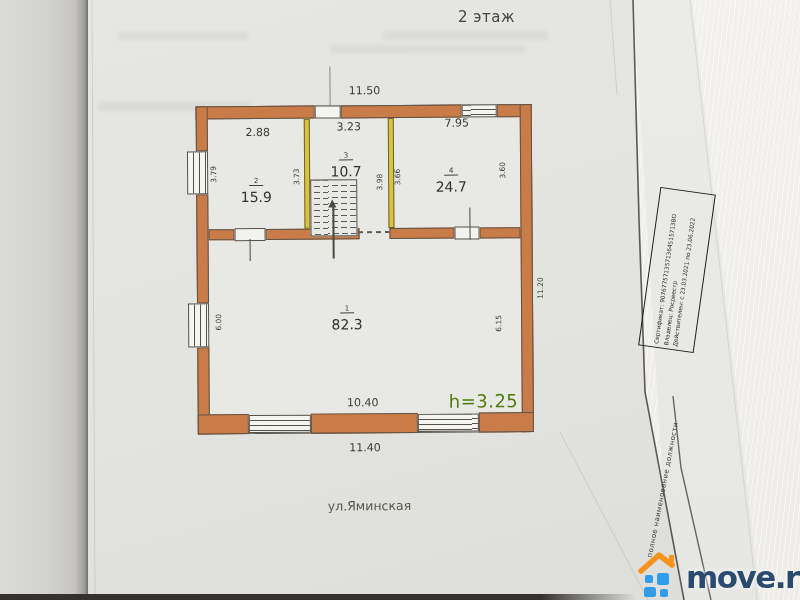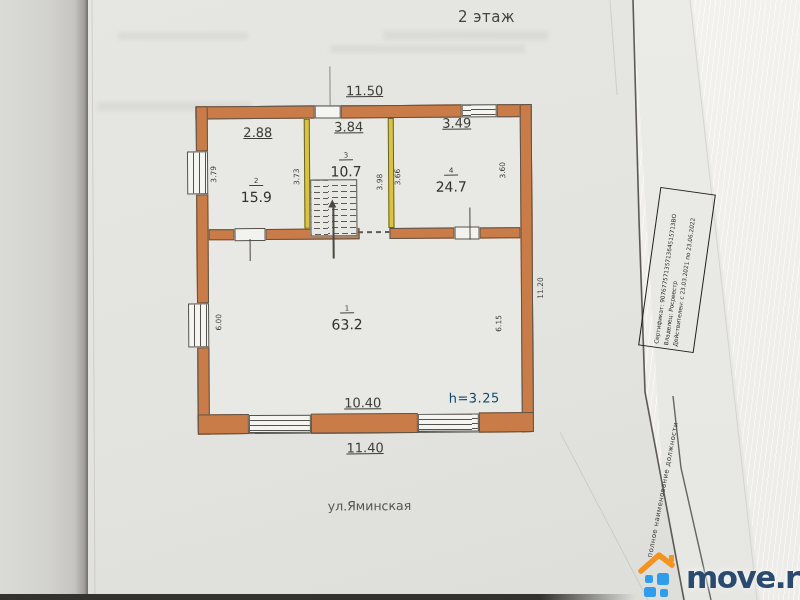--- a/index.html
+++ b/index.html
@@ -45,24 +45,24 @@
      border:1px solid #55524c;box-sizing:border-box;background-color:#e8e9e4;
      background-image:repeating-linear-gradient(90deg,#e8e9e4 0 3px,transparent 3px 9px),
                       repeating-linear-gradient(180deg,transparent 0 5px,#5d5b52 5px 6px);}
   .arrow-line{position:absolute;left:333px;top:205px;width:1.5px;height:53px;background:#4a4840;}
   .arrow-head{position:absolute;left:329px;top:199px;width:0;height:0;
      border-left:4.5px solid transparent;border-right:4.5px solid transparent;border-bottom:8px solid #4a4840;}
   .dash-open{position:absolute;left:358px;top:231px;width:32px;height:2px;
      background:repeating-linear-gradient(90deg,#5d5b52 0 5px,transparent 5px 9px);}
   .leader{position:absolute;left:331px;top:66px;width:1px;height:40px;background:#8a8881;}
 
-  .dim{position:absolute;font-size:13px;color:#3d3d38;text-align:center;width:40px;height:10px;line-height:10px;text-decoration:underline;}
+  .dim{position:absolute;font-size:11px;color:#3d3d38;text-align:center;width:40px;height:10px;line-height:10px;}
   .dim.wide{width:60px;}
   .dimv{position:absolute;font-size:7.5px;color:#3d3d38;text-align:center;width:36px;height:10px;line-height:10px;transform:rotate(-90deg);}
-  .hnote{position:absolute;left:448px;top:391px;font-size:13px;color:#0c4a6e;letter-spacing:.5px;}
+  .hnote{position:absolute;left:448px;top:391px;font-size:18px;color:#4d7c0f;letter-spacing:.5px;}
 
   .room-label{position:absolute;width:44px;text-align:center;color:#33322e;}
   .rm-num{display:inline-block;font-size:7px;line-height:8px;border-bottom:1px solid #44423c;padding:0 5px;}
   .rm-area{font-size:14px;line-height:10px;}
 
   .title{position:absolute;left:458px;top:8px;font-size:15px;color:#45443f;letter-spacing:.5px;}
   .street{position:absolute;left:308px;top:498px;width:120px;text-align:center;font-size:12.5px;color:#55544e;}
 
   
   .stamp{position:absolute;left:649px;top:190px;width:56px;height:160px;
@@ -133,37 +133,37 @@
     <div class="tick" style="left:470px;top:208px;height:32px;"></div>
     <div class="dash-open"></div>
 
     <div class="stairs"></div>
     <div class="arrow-line"></div>
     <div class="arrow-head"></div>
     <div class="leader"></div>
 
     <div class="dim wide" style="left:336px;top:86px;">11.50</div>
     <div class="dim" style="left:239px;top:127px;">2.88</div>
-    <div class="dim" style="left:330px;top:122px;">3.84</div>
-    <div class="dim" style="left:438px;top:119px;">3.49</div>
+    <div class="dim" style="left:330px;top:122px;">3.23</div>
+    <div class="dim" style="left:438px;top:119px;">7.95</div>
     <div class="dimv" style="left:197px;top:168px;">3.79</div>
     <div class="dimv" style="left:280px;top:171px;">3.73</div>
     <div class="dimv" style="left:363px;top:177px;">3.98</div>
     <div class="dimv" style="left:381px;top:172px;">3.66</div>
     <div class="dimv" style="left:486px;top:166px;">3.60</div>
     <div class="dimv" style="left:201px;top:316px;">6.00</div>
     <div class="dimv" style="left:481px;top:319px;">6.15</div>
     <div class="dimv" style="left:523px;top:284px;">11.20</div>
     <div class="dim" style="left:342px;top:398px;">10.40</div>
     <div class="dim" style="left:344px;top:443px;text-align:center;">11.40</div>
     <div class="hnote">h=3.25</div>
 
     <div class="room-label" style="left:325px;top:295px;">
       <span class="rm-num">1</span><br>
-      <span class="rm-area">63.2</span>
+      <span class="rm-area">82.3</span>
     </div>
     <div class="room-label" style="left:235px;top:167px;">
       <span class="rm-num">2</span><br>
       <span class="rm-area">15.9</span>
     </div>
     <div class="room-label" style="left:325px;top:142px;">
       <span class="rm-num">3</span><br>
       <span class="rm-area">10.7</span>
     </div>
     <div class="room-label" style="left:430px;top:158px;">

